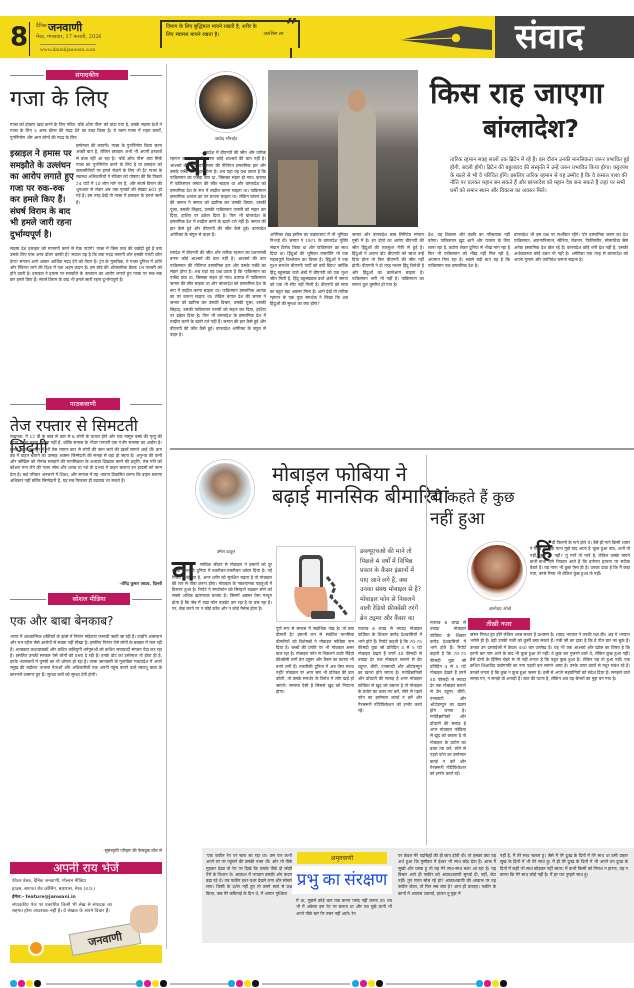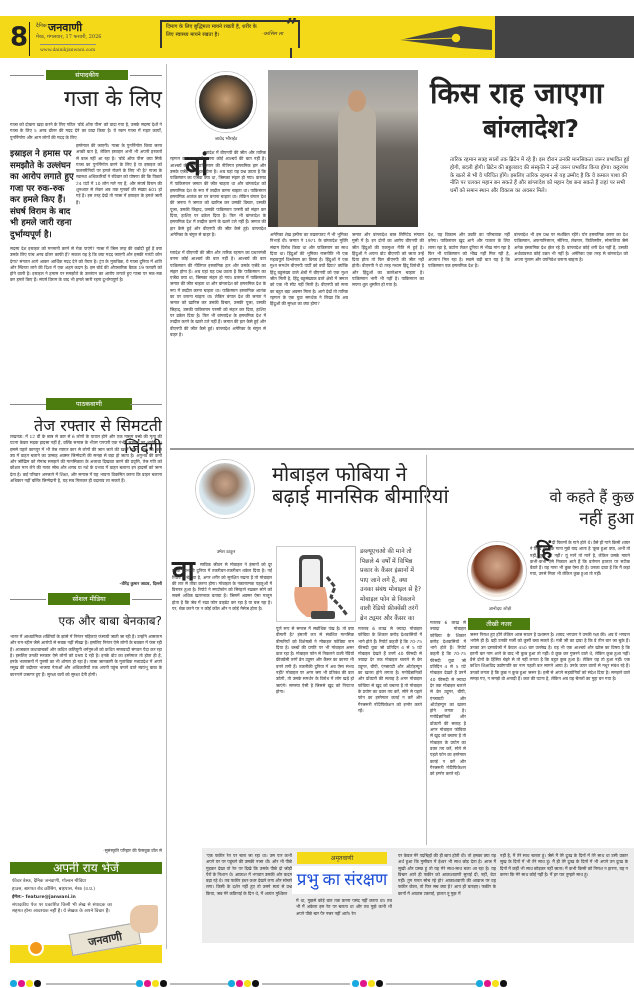--- a/index.html
+++ b/index.html
@@ -14,22 +14,22 @@
 .mast-name{left:48px;top:19px;font-size:11px;font-weight:bold;color:#222;font-family:"DejaVu Sans",sans-serif}
 .mast-date{left:36px;top:33px;font-size:5px;color:#444}
 .mast-web{left:40px;top:44px;font-size:4.5px;color:#444;border-top:1px solid #888;padding-top:2px;width:56px}
 .quote-box{left:160px;top:20px;width:140px;height:28px;border:2px solid #333;border-bottom:none}
 .quote-text{left:166px;top:22px;width:100px;font-size:5.2px;line-height:8px;color:#222}
 .quote-auth{left:262px;top:30px;font-size:5px;color:#333;font-style:italic}
 .quote-mark{left:286px;top:14px;font-size:20px;font-weight:bold;color:#333}
 .quote-tail{left:290px;top:48px;width:2px;height:10px;background:#333}
 .sanvad-box{left:495px;top:16px;width:139px;height:42px;background:#444}
 .sanvad{left:515px;top:12px;font-size:34px;color:#fff;font-weight:bold}
-.sec-bar{height:10px;background:#4d7c0f;color:#fff;font-size:6.5px;text-align:center;line-height:10px;font-family:"DejaVu Sans",sans-serif}
-.head-big{font-family:"DejaVu Sans",sans-serif;font-weight:normal;color:#222;text-align:right}
+.sec-bar{height:10px;background:#be185d;color:#fff;font-size:6.5px;text-align:center;line-height:10px;font-family:"DejaVu Sans",sans-serif}
+.head-big{font-family:"DejaVu Sans",sans-serif;font-weight:normal;color:#222;text-align:left}
 .rule{height:1px;background:#888}
 .colrule{width:1px;background:#bbb}
 .pull{font-size:8.5px;line-height:11.5px;font-weight:bold;color:#222;font-family:"DejaVu Sans",sans-serif}
 .photo{background:linear-gradient(160deg,#8a8a8a,#5a5a5a 40%,#2e2e2e)}
 .circle{border-radius:50%;overflow:hidden}
 .caption{font-size:4.5px;color:#333;text-align:center}
 .dropcap{font-size:28px;font-weight:bold;color:#222;font-family:"DejaVu Sans",sans-serif;line-height:28px}
 .dots{display:flex;gap:1px;align-items:center}
 .dot{width:7px;height:7px;border-radius:50%}
 .c{background:#18a9e0}.m{background:#e0148b}.y{background:#f7e017}.k{background:#111}
@@ -54,33 +54,34 @@
   <div class="abs quote-box"></div>
   <div class="abs quote-text">दिमाग के लिए बुद्धिमता मायने रखती है, शरीर के लिए स्वास्थ्य मायने रखता है।</div>
   <div class="abs quote-auth">-फ्रांसिस ला</div>
   <div class="abs quote-mark">”</div>
   <div class="abs quote-tail"></div>
   <svg class="abs" style="left:400px;top:18px" width="95" height="40">
     <polygon points="0,22 60,8 92,12 92,32 60,30" fill="#444"></polygon>
     <circle cx="56" cy="20" r="5" fill="#f4d919" stroke="#444" stroke-width="1.5"></circle>
     <line x1="0" y1="22" x2="56" y2="20" stroke="#f4d919" stroke-width="1"></line>
   </svg>
+  <div class="abs sanvad">संवाद</div>
 </div>
 
 <div class="abs sec-bar" style="left:46px;top:70px;width:82px">संपादकीय</div>
 <div class="abs rule" style="left:10px;top:75px;width:34px"></div>
 <div class="abs rule" style="left:130px;top:75px;width:32px"></div>
 <div class="abs head-big" style="left:10px;top:82px;width:152px;font-size:22px">गजा के लिए</div>
 <div class="abs txt" style="left:10px;top:122px;width:152px;height:20px">गाजा को दोबारा खड़ा करने के लिए गठित 'बोर्ड ऑफ पीस' को वादा गया है, उसके सदस्य देशों ने गाजा के लिए 5 अरब डॉलर की मदद देने का वादा किया है। ये रकम गाजा में राहत कार्यों, पुनर्निर्माण और आम लोगों की मदद के लिए</div>
 <div class="abs pull" style="left:10px;top:148px;width:64px">इस्राइल ने हमास पर समझौते के उल्लंघन का आरोप लगाते हुए गजा पर रुक-रुक कर हमले किए हैं। संघर्ष विराम के बाद भी हमले जारी रहना दुर्भाग्यपूर्ण है।</div>
 <div class="abs txt" style="left:76px;top:143px;width:86px;height:102px">इस्तेमाल की जाएगी। गाजा के पुनर्निर्माण किया जाना अच्छी बात है, लेकिन इस्राइल अभी भी अपनी हरकतों से बाज नहीं आ रहा है। 'बोर्ड ऑफ पीस' क्या सिर्फ गाजा का पुनर्निर्माण करने के लिए है या इस्राइल को फलस्तीनियों पर हमले रोकने के लिए भी है? गाजा के स्वास्थ्य अधिकारियों ने रविवार को घोषणा की कि पिछले 24 घंटों में 10 लोग मारे गए हैं, और संघर्ष विराम की शुरुआत से लेकर अब तक मृतकों की संख्या 601 हो गई है। इस तरह देखें तो गाजा में इस्राइल के हमले जारी हैं।</div>
 <div class="abs txt" style="left:10px;top:246px;width:152px;height:96px">सदस्य देश इस्राइल को मनमानी करने से रोक पाएंगे? गाजा में जिस तरह की बर्बादी हुई है क्या उसके लिए पांच अरब डॉलर काफी हैं? सवाल यह है कि क्या मदद जाएगी और इसकी गारंटी कौन देगा? संगठन आगे आकर आर्थिक मदद देने को तैयार है। ट्रंप के मुताबिक, ये गाजा दुनिया में शांति और स्थिरता लाने की दिशा में एक अहम कदम है। इस बोर्ड की औपचारिक बैठक 19 फरवरी को होने वाली है। इस्राइल ने हमास पर समझौते के उल्लंघन का आरोप लगाते हुए गाजा पर रुक-रुक कर हमले किए हैं। संघर्ष विराम के बाद भी हमले जारी रहना दुर्भाग्यपूर्ण है।</div>
 
 <div class="abs rule" style="left:10px;top:404px;width:36px"></div>
-<div class="abs sec-bar" style="left:46px;top:398px;width:86px;height:12px;line-height:12px">पाठकवाणी</div>
+<div class="abs sec-bar" style="left:46px;top:398px;width:74px;height:12px;line-height:12px">पाठकवाणी</div>
 <div class="abs rule" style="left:130px;top:404px;width:32px"></div>
 <div class="abs head-big" style="left:10px;top:414px;width:152px;font-size:16px">तेज रफ्तार से सिमटती जिंदगी</div>
 <div class="abs txt" style="left:10px;top:434px;width:152px;height:146px">लखनऊ: में 12 वीं के छात्र से कार से 6 लोगों के घायल होने और एक मासूम बच्चे की मृत्यु की घटना केवल सड़क हादसा नहीं है, बल्कि समाज के भीतर पनपती एक गंभीर समस्या का आईना है। इससे पहले कानपुर में भी तेज रफ्तार कार से लोगों की जान जाने की खबरें सामने आई थीं। कम उम्र में वाहन चलाने का उत्साह अक्सर जिम्मेदारी की समझ से बड़ा हो जाता है। अनुभव की कमी और जोखिम को रोमांच समझने की मानसिकता के अलावा दिखावा करने की प्रवृत्ति, तेज गति को कौशल मान लेने की गलत सोच और शराब या नशे के प्रभाव में वाहन चलाना इन हादसों को जन्म देता है। कई परिवार अनजाने में शिक्षा, और समाज में यह भावना विकसित करना कि वाहन चलाना अधिकार नहीं बल्कि जिम्मेदारी है, यह सब मिलकर ही बदलाव ला सकते हैं।</div>
 <div class="abs txt" style="left:80px;top:581px;width:82px;text-align:right;font-weight:bold">-वीरेंद्र कुमार जाटव, दिल्ली</div>
 
 <div class="abs rule" style="left:10px;top:599px;width:36px"></div>
 <div class="abs sec-bar" style="left:48px;top:593px;width:82px;height:12px;line-height:12px">सोशल मीडिया</div>
 <div class="abs rule" style="left:132px;top:599px;width:30px"></div>
 <div class="abs head-big" style="left:10px;top:612px;width:152px;font-size:12px">एक और बाबा बेनकाब?</div>
 <div class="abs txt" style="left:10px;top:634px;width:152px;height:208px">भारत में आध्यात्मिक शक्तियों के झांसे में निरंतर महिलाएं फंसायी जाती जा रही हैं। उन्होंने आसाराम और राम-रहीम जैसे आरोपों से सबक नहीं सीखा है। इसलिए निरंतर ऐसे लोगों के चक्कर में फंस रही हैं। आजकल कथावाचकों और कथित कलियुगी धर्मगुरुओं को कथित सत्तावादी संगठन पैदा कर रहा है। इसलिए उनकी सरकार ऐसे लोगों को प्रश्रय दे रही है। इनके वोट का इस्तेमाल तो होता ही है, इनके भक्तजनों में पुरुषों का भी शोषण हो रहा है। ताजा जानकारी के मुताबिक मध्यप्रदेश में अपने रसूख की बदौलत भाजपा नेताओं और अधिकारियों तक अपनी पहुंच बनाने वाले स्वयंभू बाबा के कारनामे उजागर हुए हैं। सुरक्षा बलों को सुरक्षा देनी होगी।</div>

